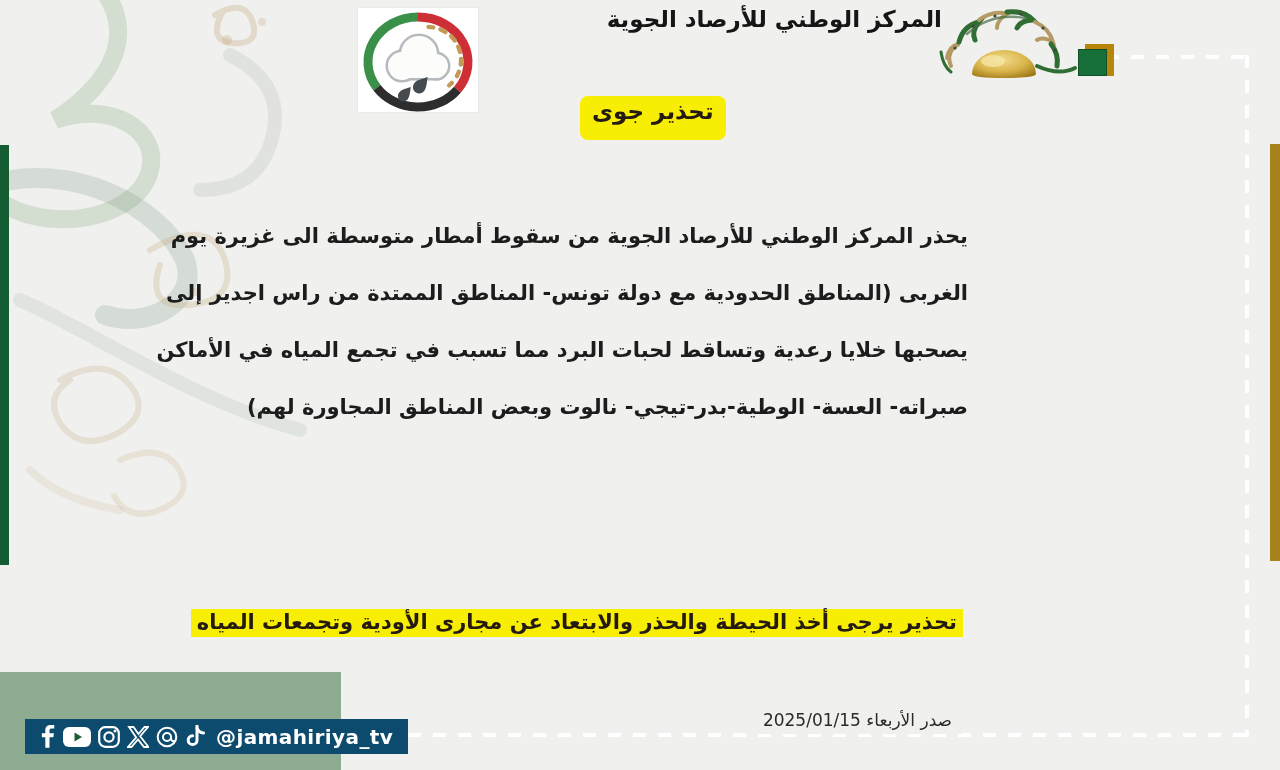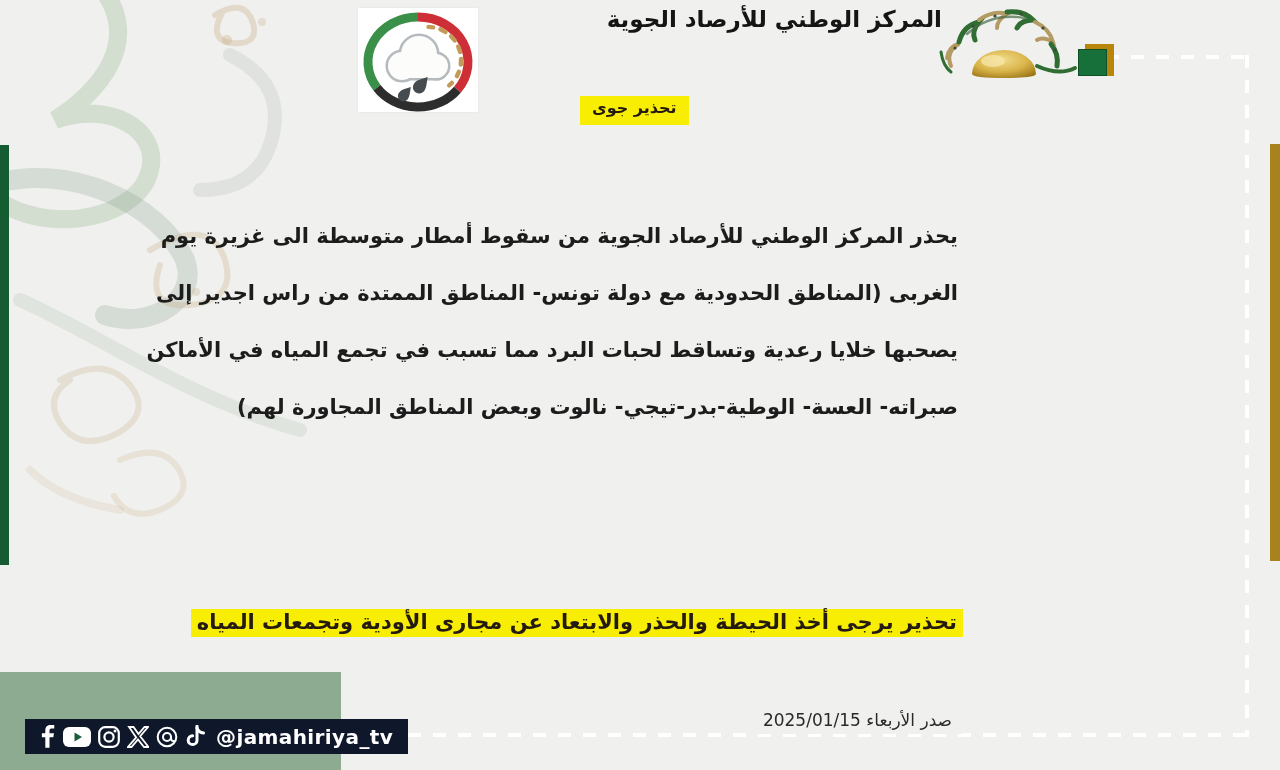--- a/index.html
+++ b/index.html
@@ -22,40 +22,40 @@
   
   .dash-h{position:absolute;height:4px;background:repeating-linear-gradient(90deg,var(--white) 0 13px,rgba(255,255,255,0) 13px 25px);}
   .dash-v{position:absolute;width:4px;background:repeating-linear-gradient(180deg,var(--white) 0 13px,rgba(255,255,255,0) 13px 25px);}
   .dash-top{left:1106px;top:55px;width:142px;}
   .dash-right{left:1245px;top:55px;height:682px;}
   .dash-bottom{left:408px;top:733px;width:841px;}
 
   
   .met-logo-box{position:absolute;left:358px;top:8px;width:120px;height:104px;background:#fff;box-shadow:0 0 2px rgba(0,0,0,.08);}
   .page-title{position:absolute;right:338px;top:6px;direction:rtl;font-size:23px;font-weight:bold;color:#151515;white-space:nowrap;}
-  .warn-badge{position:absolute;left:580px;top:96px;background:var(--yellow);color:#241a10;font-size:16px;font-weight:bold;direction:rtl;padding:2px 12px 8px;white-space:nowrap;}
+  .warn-badge{position:absolute;left:580px;top:96px;background:var(--yellow);color:#241a10;font-size:23px;font-weight:bold;direction:rtl;padding:2px 12px 16px;white-space:nowrap;border-radius:8px;}
 
   .tv-logo{position:absolute;left:933px;top:4px;}
   .flag{position:absolute;left:1078px;top:42px;width:38px;height:38px;}
   .flag .back{position:absolute;left:7px;top:2px;width:29px;height:32px;background:#b8860b;}
   .flag .front{position:absolute;left:0;top:7px;width:29px;height:27px;background:#17703a;border:1px solid #0f5029;}
 
   
-  .body-text{position:absolute;right:322px;top:208px;width:640px;direction:rtl;text-align:right;}
+  .body-text{position:absolute;right:312px;top:208px;width:640px;direction:rtl;text-align:right;}
   .body-text .line{height:57px;line-height:57px;font-size:21px;font-weight:bold;color:#1c1c1c;white-space:nowrap;}
 
   .advisory{position:absolute;right:317px;top:608px;direction:rtl;text-align:right;}
   .advisory .aline{line-height:29px;white-space:nowrap;}
   .advisory .hl{background:var(--yellow);color:#241a10;font-size:21px;font-weight:bold;padding:1px 6px 3px;}
 
   .issued{position:absolute;right:318px;top:706px;direction:rtl;background:var(--bg);padding:4px 10px;font-size:17px;font-weight:normal;color:#2a2a2a;white-space:nowrap;z-index:3;}
 
   
   .sage-block{position:absolute;left:0;top:672px;width:341px;height:98px;background:var(--sage);}
-  .social-bar{position:absolute;left:25px;top:719px;width:383px;height:35px;background:#0f172a;display:flex;align-items:center;gap:7px;padding:0 10px 0 15px;z-index:2;}
+  .social-bar{position:absolute;left:25px;top:719px;width:383px;height:35px;background:#0c4a6e;display:flex;align-items:center;gap:7px;padding:0 10px 0 15px;z-index:2;}
   .social-bar .ic{display:inline-flex;align-items:center;justify-content:center;color:#fff;flex:0 0 auto;}
   .handle{color:#fff;font-size:20px;font-weight:bold;letter-spacing:.4px;margin-left:4px;white-space:nowrap;}
 </style>
 </head>
 <body>
 
 <div class="canvas">
 
   <svg class="watermark" width="400" height="770" viewBox="0 0 400 770">
     <g fill="none" stroke-linecap="round">

